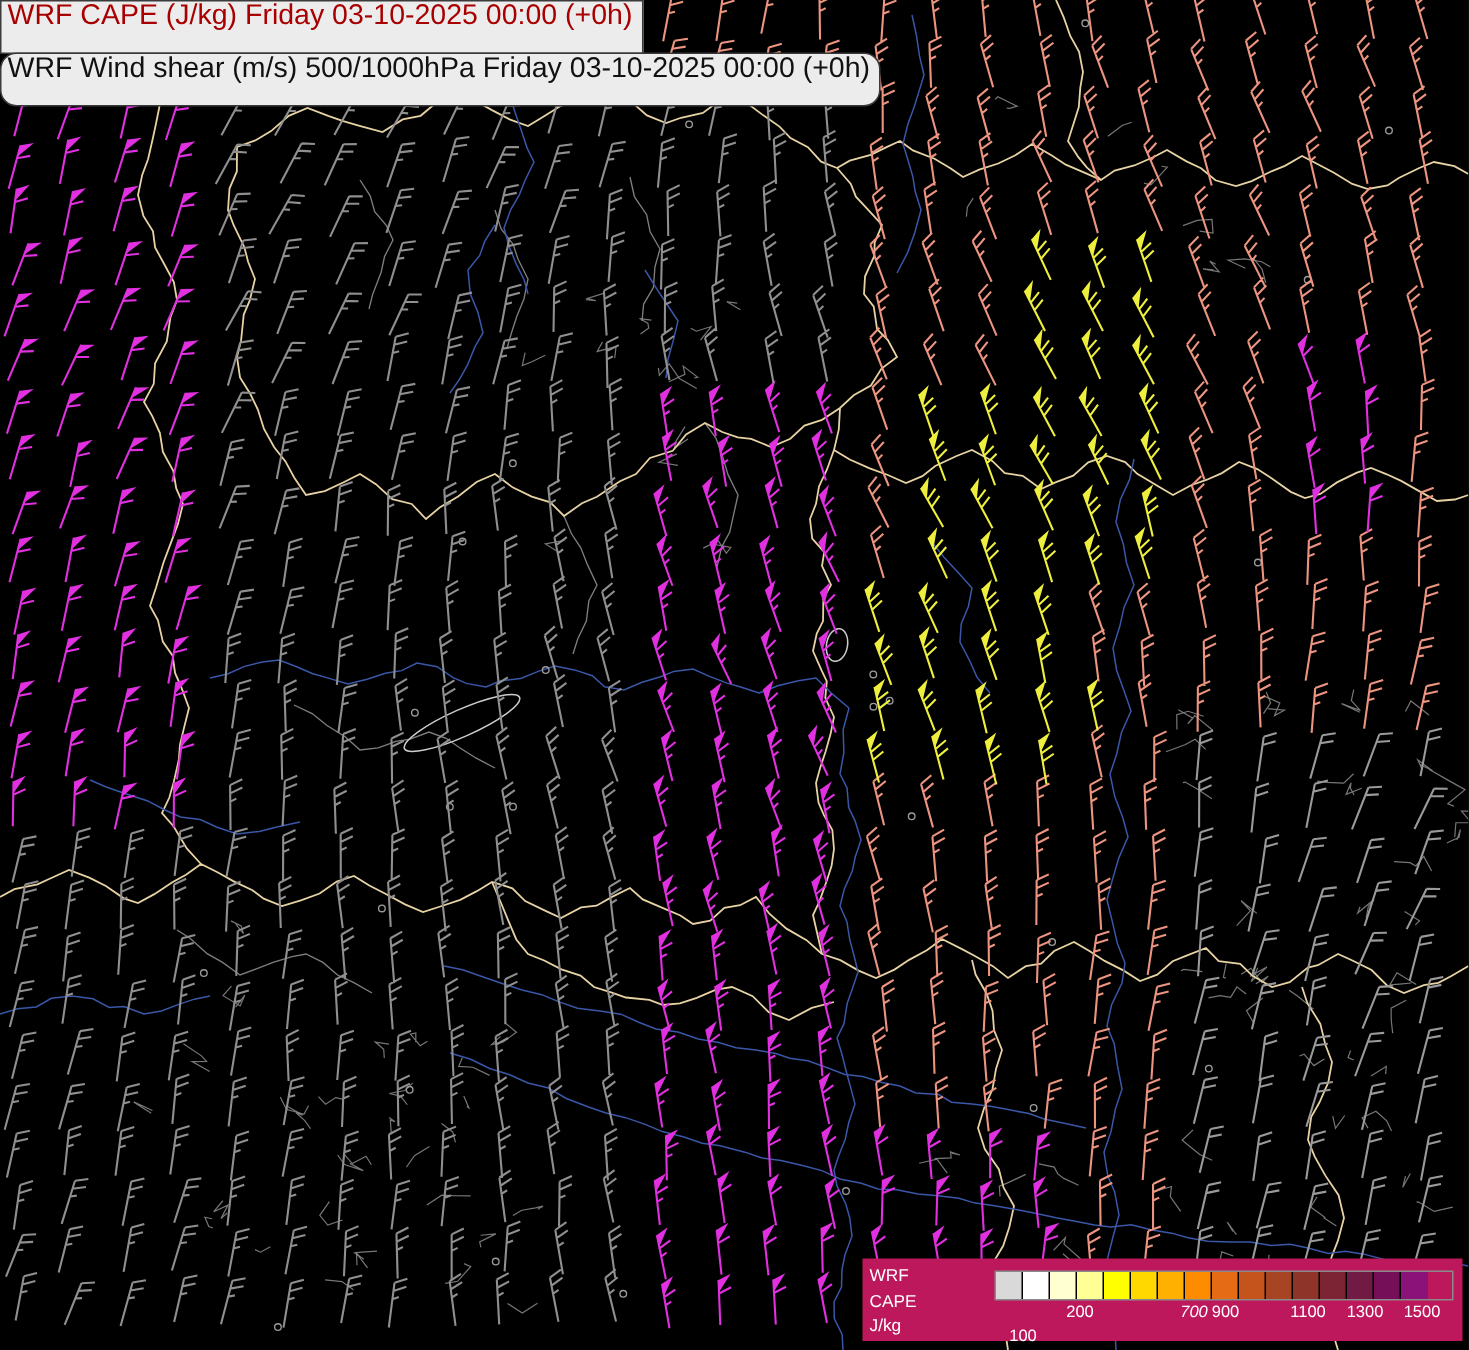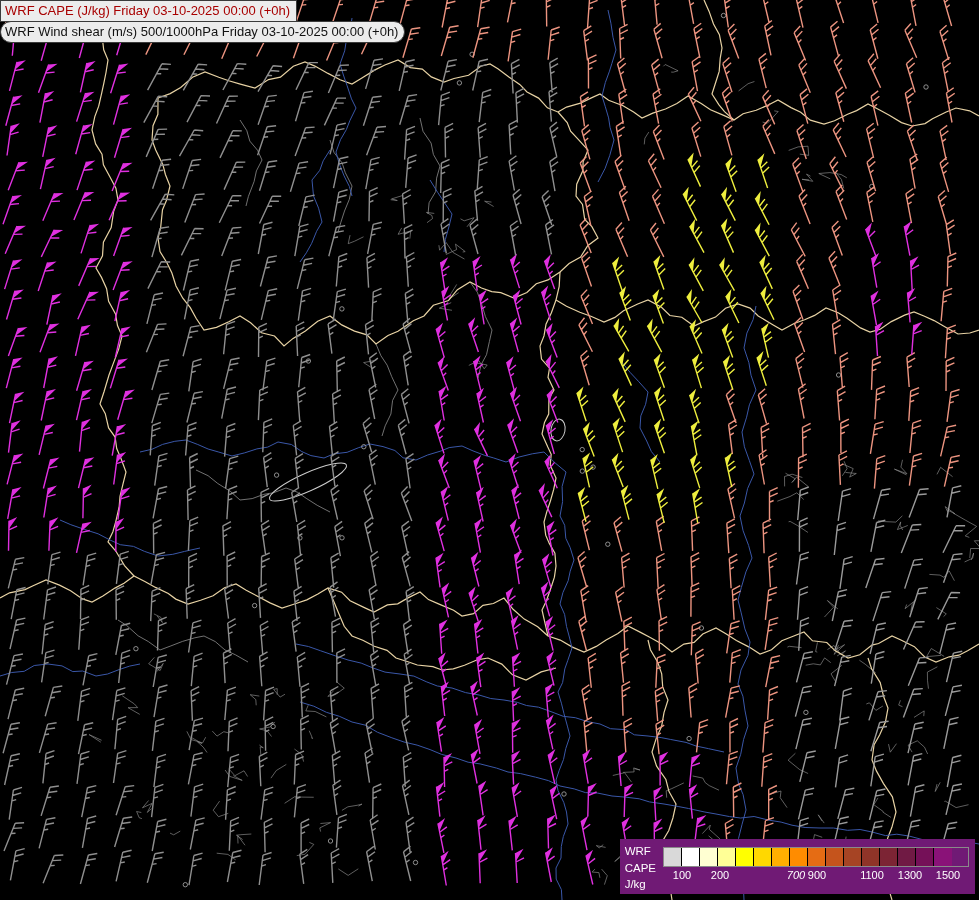--- a/index.html
+++ b/index.html
@@ -11,22 +11,22 @@
     overflow: hidden;
     font-family: "Liberation Sans", "DejaVu Sans", sans-serif;
   }
   .stage svg { position: absolute; left: 0; top: 0; }
 
   .titles { position: absolute; left: 0; top: 0; z-index: 5; }
   .title-line {
     display: table;
     background: #ececec;
     border: 1px solid #3a3a3a;
-    padding: 1px 6px 2px 4px;
-    font-size: 13px;
+    padding: 1px 6px 16px 4px;
+    font-size: 19px;
     line-height: 17px;
     white-space: nowrap;
   }
   .title-line.l2 { margin-top: -1px; border-radius: 11px; }
 
   .legend {
     position: absolute; right: 4px; bottom: 6px; z-index: 5;
     background: #000;
     display: flex; align-items: flex-start;
     padding: 3px 6px 2px 5px;
@@ -237,21 +237,21 @@
         <path d="M687.9 159.3L693.7 152.5L691.3 166.6ZM725.9 163.5L732.3 157.1L728.6 171.0ZM757.9 159.5L764.4 153.3L760.5 167.1ZM683.1 193.8L688.7 186.7L686.7 201.0ZM721.6 193.9L727.1 186.8L725.2 201.0ZM755.3 198.2L760.8 191.1L759.0 205.3ZM689.7 226.2L695.1 219.0L693.5 233.2ZM721.5 225.1L727.4 218.3L724.7 232.4ZM755.2 229.7L760.6 222.5L758.9 236.8ZM612.7 262.8L619.2 256.6L615.3 270.4ZM653.9 261.3L660.4 255.0L656.6 268.8ZM689.1 264.4L694.5 257.2L692.9 271.4ZM719.6 264.5L724.8 257.2L723.5 271.4ZM759.8 261.7L765.7 254.8L763.2 268.9ZM619.8 292.4L626.1 286.0L622.6 299.9ZM653.0 295.3L659.3 288.9L655.8 302.8ZM686.8 296.5L691.9 289.1L690.8 303.4ZM725.8 296.0L731.4 289.0L729.3 303.2ZM760.9 292.7L766.5 285.8L764.4 299.9ZM613.9 325.4L619.2 318.0L617.9 332.3ZM647.4 325.7L652.7 318.5L651.2 332.7ZM690.0 326.0L696.0 319.2L693.2 333.3ZM722.3 329.2L728.6 322.8L725.0 336.7ZM761.8 328.4L768.9 322.8L763.6 336.2ZM618.9 358.4L624.8 351.5L622.3 365.6ZM654.3 359.5L660.7 353.2L657.0 367.0ZM692.6 359.4L699.3 353.4L695.0 367.0ZM723.5 361.3L730.0 355.1L726.0 368.9ZM757.0 357.2L763.5 351.1L759.5 364.9ZM576.9 392.8L583.5 386.6L579.4 400.4ZM612.8 394.6L618.7 387.8L616.1 401.9ZM654.7 392.3L661.3 386.2L657.2 399.9ZM689.6 394.9L696.1 388.7L692.1 402.5ZM583.5 428.6L589.8 422.1L586.4 436.0ZM613.2 423.6L619.8 417.4L615.7 431.2ZM654.6 424.9L661.1 418.6L657.2 432.5ZM691.4 425.8L698.7 420.5L692.8 433.6ZM583.0 458.0L590.1 452.5L584.7 465.8ZM612.3 459.2L618.5 452.7L615.2 466.6ZM650.8 459.7L657.8 454.1L652.7 467.5ZM690.7 459.3L697.3 453.3L693.1 467.0ZM725.3 457.7L732.4 452.2L727.0 465.5ZM578.3 492.7L585.2 487.0L580.3 500.5ZM621.4 490.6L628.4 484.8L623.4 498.3ZM657.1 493.9L664.2 488.3L659.0 501.6ZM692.7 493.3L700.1 488.2L694.0 501.2Z" stroke="none" fill="#eeee3e"></path>
         <path d="M797.7 520.0L800.3 490.1M800.3 490.1L808.7 487.0M799.8 495.6L808.2 492.5M838.2 520.9L842.5 491.2M842.5 491.2L851.1 488.6M841.7 496.7L850.4 494.1M873.5 519.1L881.6 490.2M881.6 490.2L890.5 488.8M880.1 495.5L889.0 494.1M909.1 517.6L919.6 489.5M919.6 489.5L928.6 488.8M917.7 494.7L926.7 494.0M947.0 517.4L952.6 487.9M952.6 487.9L961.3 485.7M951.6 493.3L960.3 491.1M799.4 551.7L799.5 521.7M799.5 521.7L807.7 517.9M799.5 527.2L807.7 523.4M834.3 555.0L837.5 525.2M837.5 525.2L846.0 522.3M836.9 530.7L845.4 527.8M870.9 551.9L876.6 522.5M876.6 522.5L885.3 520.3M875.5 527.9L884.2 525.7M901.3 552.9L912.3 525.0M912.3 525.0L921.3 524.5M910.3 530.1L919.2 529.6M943.0 552.7L956.1 525.7M956.1 525.7L965.1 525.8M953.7 530.7L962.7 530.8M796.5 584.5L800.4 554.8M800.4 554.8L808.9 552.1M799.7 560.2L808.2 557.5M839.9 588.9L844.1 559.2M844.1 559.2L852.7 556.6M843.3 564.7L851.9 562.1M865.8 587.9L875.5 559.5M875.5 559.5L884.5 558.5M873.7 564.7L882.7 563.7M904.7 588.6L914.0 560.1M914.0 560.1L923.0 559.1M912.3 565.4L921.2 564.3M943.5 582.8L953.5 554.6M953.5 554.6L962.5 553.7M951.7 559.7L960.7 558.9M797.5 619.8L799.7 589.9M799.7 589.9L808.1 586.7M799.3 595.4L807.7 592.2M832.3 621.0L838.4 591.7M838.4 591.7L847.1 589.6M837.2 597.0L846.0 595.0M872.9 621.1L882.2 592.6M882.2 592.6L891.2 591.6M880.5 597.8L889.5 596.8M909.7 617.3L918.9 588.7M918.9 588.7L927.8 587.6M917.2 593.9L926.1 592.8M937.8 619.4L951.1 592.5M951.1 592.5L960.1 592.7M948.6 597.4L957.6 597.6M798.7 650.8L800.7 620.9M800.7 620.9L809.1 617.6M800.3 626.4L808.7 623.1M834.9 649.9L844.1 621.3M844.1 621.3L853.0 620.2M842.4 626.6L851.3 625.5M870.1 654.0L877.1 624.8M877.1 624.8L885.9 623.0M875.8 630.2L884.6 628.4M903.5 649.5L915.6 622.0M915.6 622.0L924.6 621.8M913.3 627.1L922.3 626.9M939.8 653.7L947.2 624.6M947.2 624.6L956.1 623.0M945.9 630.0L954.7 628.3M796.5 682.4L804.1 653.4M804.1 653.4L812.9 651.8M802.7 658.7L811.5 657.1M834.6 686.2L841.8 657.1M841.8 657.1L850.7 655.4M840.5 662.4L849.3 660.7M871.3 683.6L875.9 654.0M875.9 654.0L884.5 651.5M875.0 659.4L883.7 656.9M908.3 685.8L919.5 657.9M919.5 657.9L928.5 657.4M917.4 663.0L926.4 662.5M946.5 682.2L953.4 653.1M953.4 653.1L962.2 651.3M952.1 658.4L960.9 656.6M795.4 716.6L803.1 687.6M803.1 687.6L811.9 686.0M801.7 692.9L810.5 691.3M839.7 720.7L843.5 691.0M843.5 691.0L852.1 688.2M842.8 696.4L851.4 693.7M868.9 720.4L878.0 691.8M878.0 691.8L886.9 690.6M876.3 697.0L885.2 695.8M903.4 717.5L913.8 689.3M913.8 689.3L922.8 688.6M911.9 694.5L920.9 693.8M945.3 715.9L953.0 686.9M953.0 686.9L961.9 685.3M951.6 692.2L960.5 690.6M795.9 749.1L803.1 719.9M803.1 719.9L811.9 718.2M801.8 725.3L810.6 723.5M835.3 748.8L840.6 719.3M840.6 719.3L849.3 717.0M839.6 724.7L848.3 722.4M870.9 751.2L879.7 722.5M879.7 722.5L888.6 721.3M878.1 727.8L887.0 726.5M908.0 753.2L914.9 724.0M914.9 724.0L923.7 722.2M913.6 729.4L922.4 727.5M943.8 748.8L949.8 719.5M949.8 719.5L958.6 717.4M948.7 724.8L957.5 722.8M799.8 781.9L807.0 752.7M807.0 752.7L815.8 751.0M805.6 758.1L814.5 756.3M835.5 787.3L839.5 757.6M839.5 757.6L848.1 754.9M838.8 763.1L847.3 760.4M870.8 786.3L875.2 756.6M875.2 756.6L883.9 754.1M874.4 762.1L883.0 759.5M908.1 785.3L913.6 755.8M913.6 755.8L922.3 753.6M912.6 761.3L921.3 759.0M947.3 787.0L952.7 757.5M952.7 757.5L961.4 755.2M951.7 762.9L960.4 760.6M798.5 819.3L805.3 790.1M805.3 790.1L814.1 788.2M804.1 795.4L812.9 793.6M837.8 818.9L845.5 789.9M845.5 789.9L854.3 788.3M844.1 795.2L852.9 793.6M869.5 819.9L876.7 790.8M876.7 790.8L885.5 789.0M875.3 796.1L884.2 794.4M910.4 816.6L915.7 787.0M915.7 787.0L924.4 784.7M914.7 792.4L923.4 790.1M946.0 814.9L953.1 785.7M953.1 785.7L961.9 784.0M951.8 791.1L960.6 789.3M796.7 850.5L800.2 820.7M800.2 820.7L808.8 817.8M799.6 826.1L808.1 823.3M833.2 847.9L840.0 818.7M840.0 818.7L848.8 816.8M838.7 824.1L847.5 822.2M867.1 851.4L874.9 822.4M874.9 822.4L883.7 820.9M873.4 827.7L882.3 826.2M904.6 850.9L911.6 821.8M911.6 821.8L920.5 820.0M910.4 827.1L919.2 825.4M940.2 852.6L948.3 823.7M948.3 823.7L957.2 822.3M946.8 829.0L955.7 827.6M797.0 885.6L802.5 856.1M802.5 856.1L811.3 853.9M801.5 861.5L810.2 859.3M835.8 886.3L835.9 856.3M835.9 856.3L844.1 852.5M835.9 861.8L844.0 858.0M871.2 883.1L872.3 853.1M872.3 853.1L880.6 849.6M872.1 858.6L880.4 855.1M911.3 882.3L914.2 852.5M914.2 852.5L922.7 849.5M913.7 857.9L922.1 854.9M943.7 880.9L946.3 851.0M946.3 851.0L954.8 847.9M945.8 856.5L954.3 853.4" stroke="#9a9a9a" stroke-width="1.4" fill="none"></path>
       </g>
     </svg>
 
   <div class="titles">
     <div class="title-line l1" style="color: rgb(168, 0, 0); background: rgb(236, 236, 236);">WRF CAPE (J/kg) Friday 03-10-2025 00:00 (+0h)</div>
     <div class="title-line l2" style="color: rgb(17, 17, 17); background: rgb(236, 236, 236);">WRF Wind shear (m/s) 500/1000hPa Friday 03-10-2025 00:00 (+0h)</div>
   </div>
 
-  <div class="legend" style="background: #701a75; color: rgb(255, 255, 255);">
+  <div class="legend" style="background: #be185d; color: rgb(255, 255, 255); gap: 45px;">
     <div class="legend-titles">
       <div>WRF</div>
       <div>CAPE</div>
       <div>J/kg</div>
     </div>
     <div>
       <div class="legend-bar" id="legend-bar">
           <div class="legend-swatch" style="background: rgb(217, 217, 217);"></div>
           <div class="legend-swatch" style="background: rgb(255, 255, 255);"></div>
           <div class="legend-swatch" style="background: rgb(255, 255, 210);"></div>
@@ -263,21 +263,21 @@
           <div class="legend-swatch" style="background: rgb(229, 108, 20);"></div>
           <div class="legend-swatch" style="background: rgb(197, 84, 28);"></div>
           <div class="legend-swatch" style="background: rgb(166, 68, 36);"></div>
           <div class="legend-swatch" style="background: rgb(143, 52, 40);"></div>
           <div class="legend-swatch" style="background: rgb(124, 36, 52);"></div>
           <div class="legend-swatch" style="background: rgb(112, 26, 68);"></div>
           <div class="legend-swatch" style="background: rgb(117, 16, 88);"></div>
           <div class="legend-swatch" style="background: rgb(138, 18, 120);"></div>
         </div>
       <div class="legend-ticks" id="legend-ticks">
-          <span class="legend-tick" style="left: 19px;">100</span>
+          <span class="legend-tick" style="left: 19px; margin-top: 16px;">100</span>
           <span class="legend-tick" style="left: 57px;">200</span>
           <span class="legend-tick" style="left: 99px; margin-top: 30px;">500</span>
           <span class="legend-tick" style="left: 133px; font-style: italic;">700</span>
           <span class="legend-tick" style="left: 154px;">900</span>
           <span class="legend-tick" style="left: 209px;">1100</span>
           <span class="legend-tick" style="left: 247px;">1300</span>
           <span class="legend-tick" style="left: 285px;">1500</span>
         </div>
     </div>
   </div>

